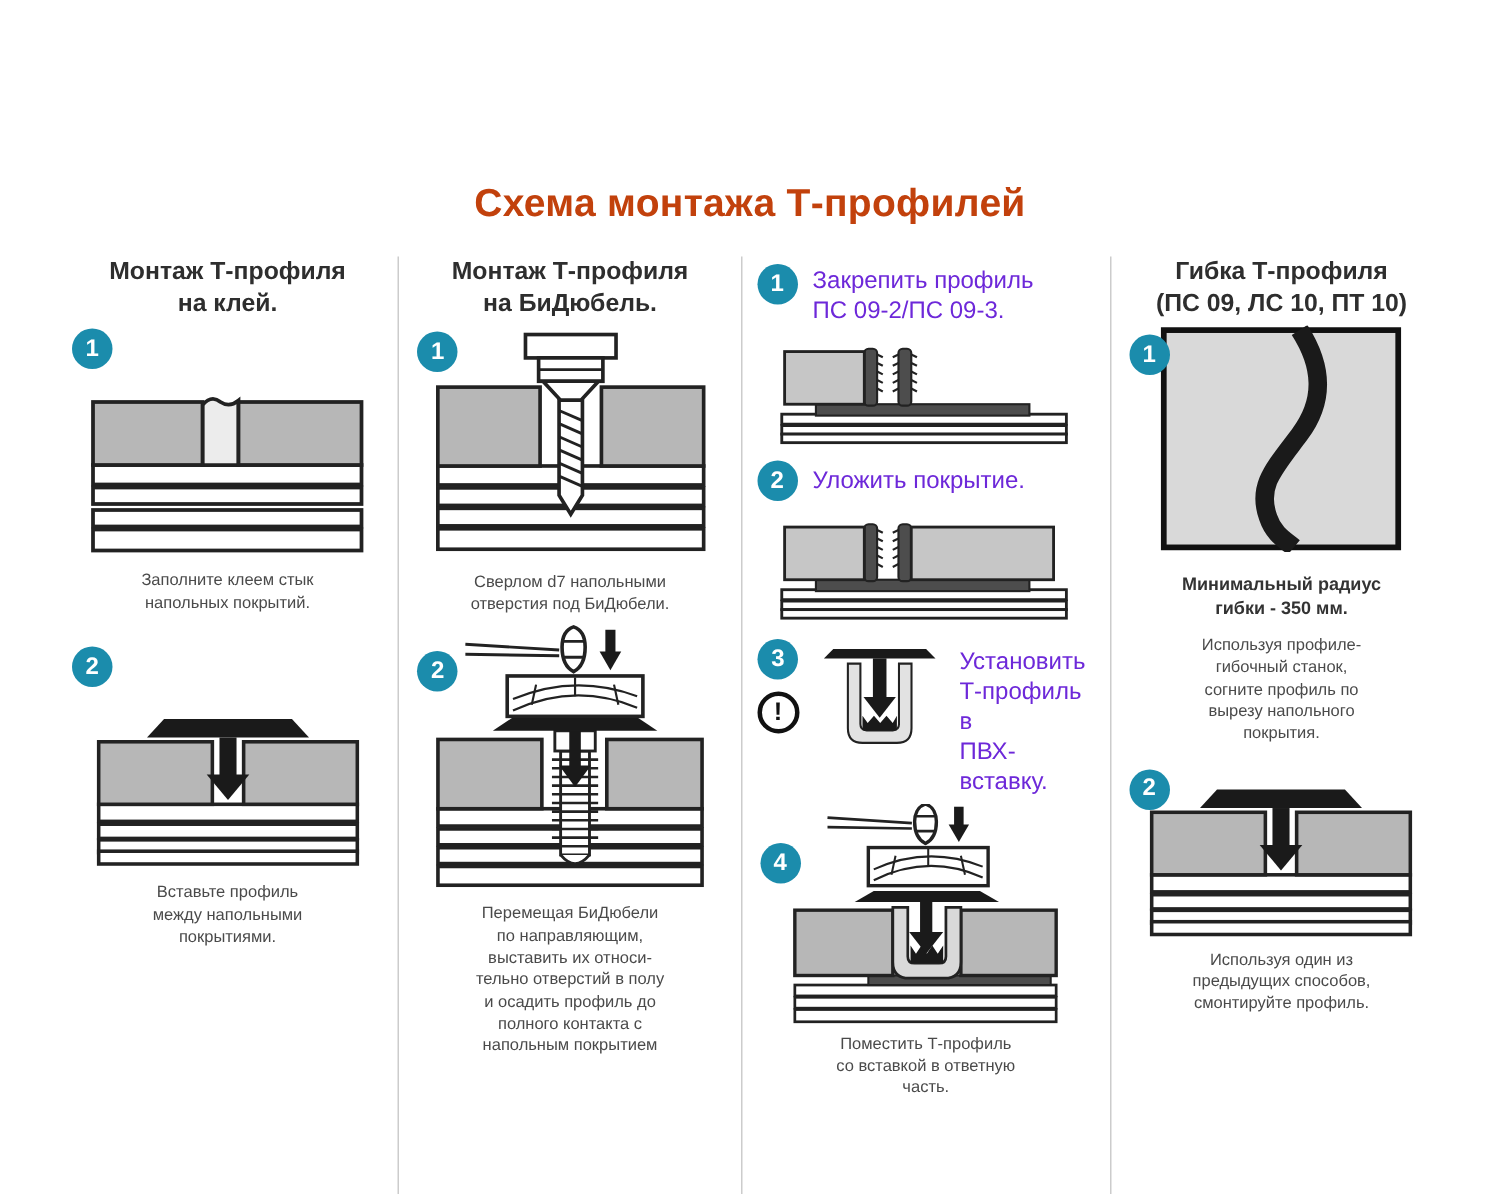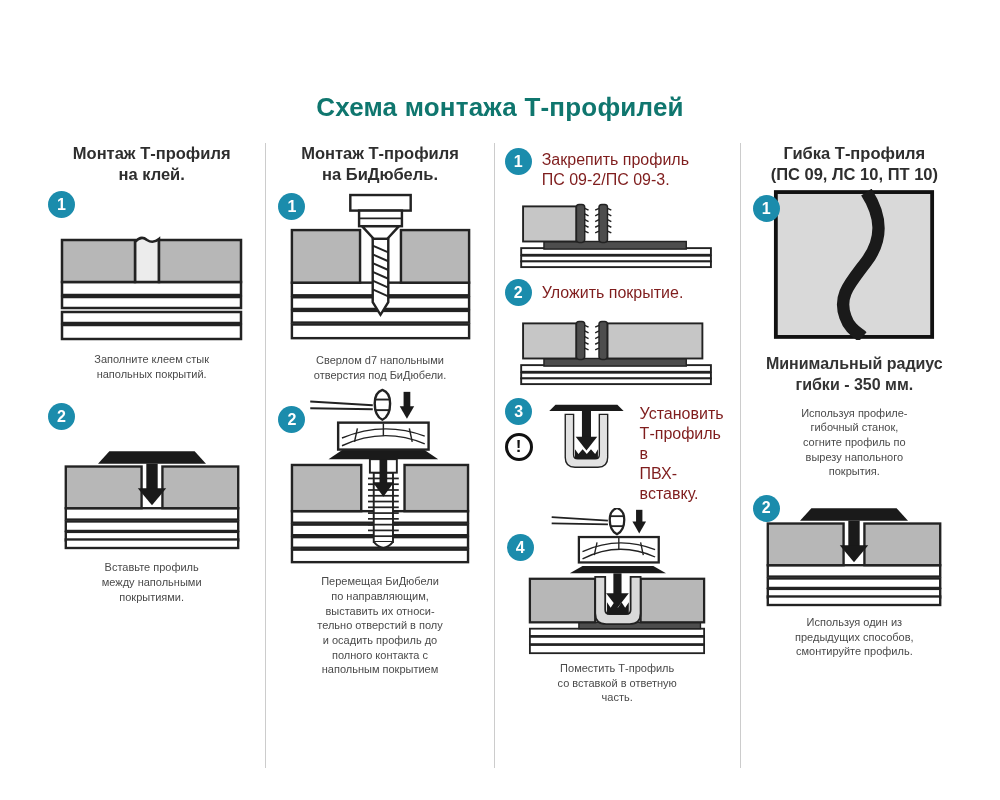--- a/index.html
+++ b/index.html
@@ -1,31 +1,31 @@
 <!DOCTYPE html>
 <html><head>
 <meta charset="utf-8">
 <style>
   html,body{margin:0;padding:0;}
   body{width:1000px;height:800px;background:#fff;font-family:"Liberation Sans",sans-serif;overflow:hidden;}
   .page{position:relative;width:1000px;height:800px;background:#fff;}
-  .title{margin:0;padding-top:92px;text-align:center;font-size:26px;font-weight:bold;color:#0f766e;letter-spacing:.2px;}
+  .title{margin:0;padding-top:120px;text-align:center;font-size:26px;font-weight:bold;color:#c2410c;letter-spacing:.2px;}
   .cols{display:flex;margin:20px 32px 0 38px;height:625px;}
   .col{flex:1;padding:0 10px;box-sizing:border-box;position:relative;}
   .col + .col{border-left:1px solid #ccc;}
   h2{margin:0 0 4px 0;font-size:16.5px;line-height:1.28;font-weight:bold;color:#2e2e2e;text-align:center;white-space:pre-line;}
   .cap{margin:10px 0 0 0;font-size:11px;line-height:1.33;color:#4a4a4a;text-align:center;white-space:pre-line;}
-  .note{margin:14px 0 0 0;font-size:16px;line-height:1.3;font-weight:bold;color:#333;text-align:center;white-space:pre-line;}
+  .note{margin:14px 0 0 0;font-size:12px;line-height:1.3;font-weight:bold;color:#333;text-align:center;white-space:pre-line;}
   .num{width:27px;height:27px;border-radius:50%;background:#1b8cac;color:#fff;font-weight:bold;font-size:16px;display:flex;align-items:center;justify-content:center;flex:0 0 auto;}
   .warn{width:22px;height:22px;border-radius:50%;border:3px solid #111;color:#111;font-weight:bold;font-size:17px;display:flex;align-items:center;justify-content:center;flex:0 0 auto;}
   .step{position:relative;}
   .step > svg{display:block;margin:0 auto;}
   .step .num.abs{position:absolute;left:2px;top:0;}
   .row{display:flex;align-items:flex-start;gap:10px;margin-top:8px;}
-  .rowtext{margin:2px 0 0 0;font-size:16px;line-height:1.25;color:#7f1d1d;white-space:pre-line;}
+  .rowtext{margin:2px 0 0 0;font-size:16px;line-height:1.25;color:#6d28d9;white-space:pre-line;}
   .iconstack{display:flex;flex-direction:column;align-items:center;gap:8px;}
   svg{shape-rendering:geometricPrecision;}
 </style>
 </head>
 <body>
 
 <div class="page">
 
   <h1 class="title">Схема монтажа Т-профилей</h1>
 

